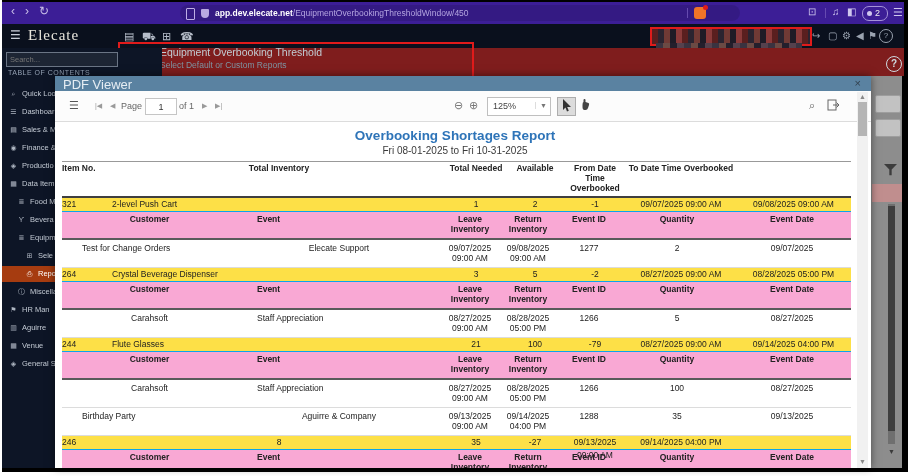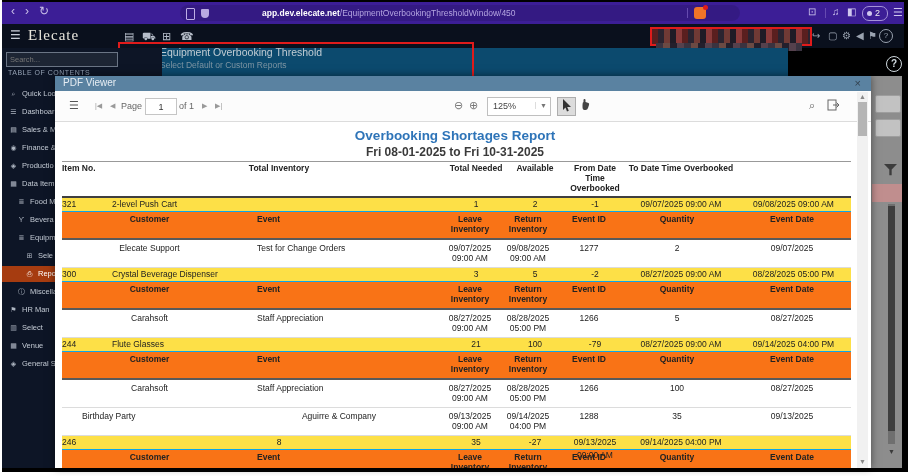--- a/index.html
+++ b/index.html
@@ -9,41 +9,41 @@
   
   .edge-left{left:0;top:0;width:2px;height:472px;background:#fff;}
   .edge-bottom{left:0;top:472px;width:908px;height:4px;background:#fff;}
   
   .browser-bar{left:2px;top:2px;width:902px;height:22px;background:#3c1e96;color:#cfc7ee;}
   .bnav{position:absolute;top:2px;font-size:12px;color:#c9bfe8;cursor:default;}
   .bm-box{position:absolute;left:184px;top:6px;width:7px;height:10px;border:1px solid #bdaee6;border-radius:1px;}
   .shield{position:absolute;left:199px;top:7px;width:8px;height:9px;background:#b9a9e2;border-radius:1px 1px 4px 4px;}
   .urlbar{position:absolute;left:178px;top:3px;width:560px;height:16px;background:rgba(0,0,0,0.12);border-radius:8px;}
   .url{position:absolute;left:213px;top:6px;font-size:8.5px;color:#b4a5e0;white-space:nowrap;}
-  .url b{color:#ffffff;font-weight:bold;margin-left:47px;}
+  .url b{color:#ffffff;font-weight:bold;}
   .bsep{position:absolute;top:4px;color:#6d53b5;font-size:11px;}
   .ext{position:absolute;left:692px;top:5px;width:12px;height:12px;background:#ef7428;border-radius:3px;}
   .ext::after{content:"";position:absolute;right:-2px;top:-2px;width:5px;height:5px;background:#e01b1b;border-radius:50%;}
   .bicon{position:absolute;top:4px;font-size:10px;color:#cfc7ee;}
   .pill{position:absolute;left:860px;top:4px;width:24px;height:13px;border:1px solid #a593d8;border-radius:7px;}
   .pill .dot{position:absolute;left:4px;top:4px;width:5px;height:5px;border-radius:50%;background:#cfc7ee;}
   .pill .num{position:absolute;left:12px;top:1px;font-size:9px;color:#eee;}
   
   .app-header{left:2px;top:24px;width:902px;height:24px;background:#0a101d;}
   .hamb{position:absolute;left:8px;top:4px;font-size:12px;color:#c9ced8;}
   .brand{position:absolute;left:26px;top:3px;font-family:"Liberation Serif",serif;font-size:15px;color:#e9e6dd;letter-spacing:1px;}
   .hicon{position:absolute;top:6px;font-size:11px;color:#b6bdc9;}
   .redact1{position:absolute;left:648px;top:3px;width:158px;height:15px;border:2px solid #e01b1b;
     background:repeating-linear-gradient(90deg,#5a1f1f 0 6px,#2b2430 6px 12px,#703a35 12px 18px,#1f1b26 18px 24px,#8a3a3a 24px 30px);}
   .redact2{position:absolute;left:654px;top:19px;width:146px;height:8px;
     background:repeating-linear-gradient(90deg,#3a3340 0 7px,#6b4a44 7px 14px,#241f2c 14px 21px,#55414d 21px 28px);}
   .hricon{position:absolute;top:6px;font-size:10px;color:#9aa3b0;}
   .hhelp{position:absolute;left:877px;top:5px;width:12px;height:12px;border:1px solid #9aa3b0;border-radius:50%;color:#9aa3b0;font-size:8px;text-align:center;line-height:12px;}
   
-  .strip{left:2px;top:48px;width:786px;height:28px;background:#0c4a6e;}
+  .strip{left:2px;top:48px;width:902px;height:28px;background:#7f1d1d;}
   .pg-header{position:absolute;left:116px;top:-6px;width:352px;height:32px;border:2px solid #e01b1b;}
   .pg-title{position:absolute;left:40px;top:2px;font-size:10.5px;color:#c2cdd4;white-space:nowrap;}
   .pg-sub{position:absolute;left:40px;top:16px;font-size:8.5px;color:#7e95a3;white-space:nowrap;}
   .pg-print{position:absolute;left:8px;top:4px;}
   .strip-help{position:absolute;left:884px;top:8px;width:14px;height:14px;border:1.5px solid #cfd8de;border-radius:50%;color:#cfd8de;font-size:10px;font-weight:bold;text-align:center;line-height:14px;}
   
   .sidebar{left:2px;top:48px;width:160px;height:420px;background:#0d1526;}
   .search{position:absolute;left:4px;top:4px;width:104px;height:13px;background:#1d2534;border:1px solid #6b7585;color:#9aa3b3;font-size:7.5px;padding:0 3px;font-family:"Liberation Sans",sans-serif;}
   .toc{position:absolute;left:6px;top:21px;font-size:7px;color:#93a0b2;letter-spacing:.5px;}
   .side-item{position:absolute;left:0;height:16px;width:160px;color:#c3cad4;font-size:7.5px;line-height:16px;cursor:pointer;}
@@ -53,48 +53,48 @@
   
   .dim-panel{left:871px;top:76px;width:31px;height:392px;background:#8d8d8d;}
   .dim-box{position:absolute;left:4px;width:24px;height:16px;background:#c2c2c2;border:1px solid #9e9e9e;border-radius:2px;}
   .dim-row{position:absolute;left:1px;top:108px;width:30px;height:18px;background:#c08e8e;}
   .dim-scroll{position:absolute;left:17px;top:128px;width:7px;height:240px;background:#6f6f6f;}
   .dim-thumb{position:absolute;left:0;top:2px;width:7px;height:225px;background:#3e3e3e;}
   .dim-arrow{position:absolute;left:17px;top:372px;width:7px;height:8px;color:#3a3a3a;font-size:7px;line-height:8px;text-align:center;}
   
   .modal{left:55px;top:76px;width:816px;height:392px;background:#fff;box-shadow:0 0 8px rgba(0,0,0,.5);overflow:hidden;}
   .m-titlebar{position:absolute;left:0;top:0;width:816px;height:15px;background:#5a82a1;}
-  .m-title{position:absolute;left:8px;top:1px;font-size:10px;color:#e6edf3;}
+  .m-title{position:absolute;left:8px;top:1px;font-size:13px;color:#e6edf3;}
   .m-close{position:absolute;right:10px;top:1px;font-size:11px;color:#32424f;cursor:pointer;}
   .m-toolbar{position:absolute;left:0;top:15px;width:816px;height:30px;background:#fcfcfc;border-bottom:1px solid #dcdcdc;}
   .t-hamb{position:absolute;left:14px;top:8px;font-size:11px;color:#555;}
   .t-nav{position:absolute;top:11px;font-size:7px;color:#9a9a9a;}
   .t-label{position:absolute;top:10px;font-size:9px;color:#666;}
   .t-input{position:absolute;left:90px;top:7px;width:26px;height:13px;border:1px solid #c5c5c5;font-size:9px;color:#333;text-align:center;font-family:"Liberation Sans",sans-serif;}
   .t-zoomicon{position:absolute;top:8px;font-size:11px;color:#777;}
   .t-dd{position:absolute;left:432px;top:6px;width:62px;height:17px;border:1px solid #bfbfbf;background:#fff;}
   .t-dd .val{position:absolute;left:5px;top:3px;font-size:9px;color:#444;}
   .t-dd .car{position:absolute;right:3px;top:4px;font-size:7px;color:#777;border-left:1px solid #ddd;padding-left:4px;}
   .t-tool{position:absolute;top:6px;width:17px;height:17px;text-align:center;}
   .t-tool.sel{background:#dcdcdc;border:1px solid #adadad;}
   .t-right{position:absolute;top:8px;font-size:11px;color:#666;}
   .m-scroll{position:absolute;left:802px;top:16px;width:11px;height:376px;background:#f1f1f1;}
   .m-scroll .up{position:absolute;top:0;left:0;width:11px;height:9px;color:#888;font-size:7px;text-align:center;line-height:9px;}
   .m-scroll .thumb{position:absolute;top:10px;left:1px;width:9px;height:34px;background:#b5b5b5;}
   .m-scroll .down{position:absolute;bottom:2px;left:0;width:11px;height:9px;color:#888;font-size:7px;text-align:center;line-height:9px;}
   .r-title{position:absolute;left:0;top:52px;width:800px;text-align:center;font-size:13.5px;font-weight:bold;color:#2e74b8;}
-  .r-sub{position:absolute;left:0;top:69px;width:800px;text-align:center;font-size:12px;color:#3a3a3a;font-weight:bold;}
+  .r-sub{position:absolute;left:0;top:69px;width:800px;text-align:center;font-size:10px;color:#3a3a3a;}
   
   .rtable{position:absolute;left:7px;top:85px;width:789px;font-size:8.5px;color:#222;}
   .g-main{display:grid;grid-template-columns:50px 334px 60px 58px 62px 110px 115px;}
   .g-det{display:grid;grid-template-columns:175px 204px 58px 58px 64px 112px 118px;}
   .thead{font-weight:bold;border-top:1px solid #999;border-bottom:2px solid #3f3f3f;padding:2px 0 3px;line-height:1.15;align-items:start;}
   .thead .c{overflow:hidden;}
   .row-item{background:#fde047;border-bottom:1px solid #0ea5e9;height:13px;line-height:13px;}
-  .row-sub{font-weight:bold;border-bottom:2px solid #5a5a5a;padding:3px 0;line-height:1.15;background:#f97316;}
+  .row-sub{font-weight:bold;border-bottom:2px solid #5a5a5a;padding:3px 0;line-height:1.15;background:#f9a8d4;}
   .row-det{border-bottom:1px solid #dcdcdc;padding:3px 0 4px;line-height:1.2;background:#fff;}
   .ca{text-align:left;} .cc{text-align:center;} .cl2{padding-left:20px;text-align:left;}
   .nw{white-space:nowrap;overflow:hidden;}
   .blk{left:2px;top:468px;width:902px;height:4px;background:#000;position:absolute;}
 </style>
 </head>
 <body>
 
 <div id="canvas">
   <div class="abs edge-left"></div>
@@ -164,21 +164,21 @@
         <div class="side-item" style="top: 92px; padding-left: 6px;"><span class="ic">◉</span><span>Finance &amp;</span></div>
         <div class="side-item" style="top: 110px; padding-left: 6px;"><span class="ic">◈</span><span>Productio</span></div>
         <div class="side-item" style="top: 128px; padding-left: 6px;"><span class="ic">▦</span><span>Data Item</span></div>
         <div class="side-item" style="top: 146px; padding-left: 14px;"><span class="ic">≣</span><span>Food M</span></div>
         <div class="side-item" style="top: 164px; padding-left: 14px;"><span class="ic">ϒ</span><span>Bevera</span></div>
         <div class="side-item" style="top: 182px; padding-left: 14px;"><span class="ic">≣</span><span>Equipme</span></div>
         <div class="side-item" style="top: 200px; padding-left: 22px;"><span class="ic">⊞</span><span>Sele</span></div>
         <div class="side-item active" style="top: 218px; padding-left: 22px;"><span class="ic">⎙</span><span>Repo</span></div>
         <div class="side-item" style="top: 236px; padding-left: 14px;"><span class="ic">ⓘ</span><span>Miscella</span></div>
         <div class="side-item" style="top: 254px; padding-left: 6px;"><span class="ic">⚑</span><span>HR Man</span></div>
-        <div class="side-item" style="top: 272px; padding-left: 6px;"><span class="ic">▥</span><span>Select</span></div>
+        <div class="side-item" style="top: 272px; padding-left: 6px;"><span class="ic">▥</span><span>Aguirre</span></div>
         <div class="side-item" style="top: 290px; padding-left: 6px;"><span class="ic">▦</span><span>Venue</span></div>
         <div class="side-item" style="top: 308px; padding-left: 6px;"><span class="ic">◈</span><span>General S</span></div>
       </div>
   </div>
 
   <div class="abs dim-panel">
     <div class="dim-box" style="top:19px;"></div>
     <div class="dim-box" style="top:43px;"></div>
     <svg class="abs" style="left:13px;top:88px;" width="13" height="12" viewBox="0 0 11 10">
         <path d="M0,0 H11 L6.5,4.5 V9.5 H4.5 V4.5 Z" fill="#3c3c3c"></path>
@@ -251,30 +251,30 @@
         <div class="g-det row-sub">
           <div class="c cc">Customer</div>
           <div class="c cl2">Event</div>
           <div class="c cc">Leave Inventory</div>
           <div class="c cc">Return Inventory</div>
           <div class="c cc">Event ID</div>
           <div class="c cc">Quantity</div>
           <div class="c cc">Event Date</div>
         </div>
         <div class="g-det row-det">
+          <div class="c cl2">Test for Change Orders</div>
           <div class="c cc">Elecate Support</div>
-          <div class="c cl2">Test for Change Orders</div>
           <div class="c cc">09/07/2025 09:00 AM</div>
           <div class="c cc">09/08/2025 09:00 AM</div>
           <div class="c cc">1277</div>
           <div class="c cc">2</div>
           <div class="c cc">09/07/2025</div>
         </div>
         <div class="g-main row-item">
-          <div class="c ca">300</div>
+          <div class="c ca">264</div>
           <div class="c ca">Crystal Beverage Dispenser</div>
           <div class="c cc">3</div>
           <div class="c cc nw">5</div>
           <div class="c cc">-2</div>
           <div class="c cc">08/27/2025 09:00 AM</div>
           <div class="c cc nw">08/28/2025 05:00 PM</div>
         </div>
         <div class="g-det row-sub">
           <div class="c cc">Customer</div>
           <div class="c cl2">Event</div>

